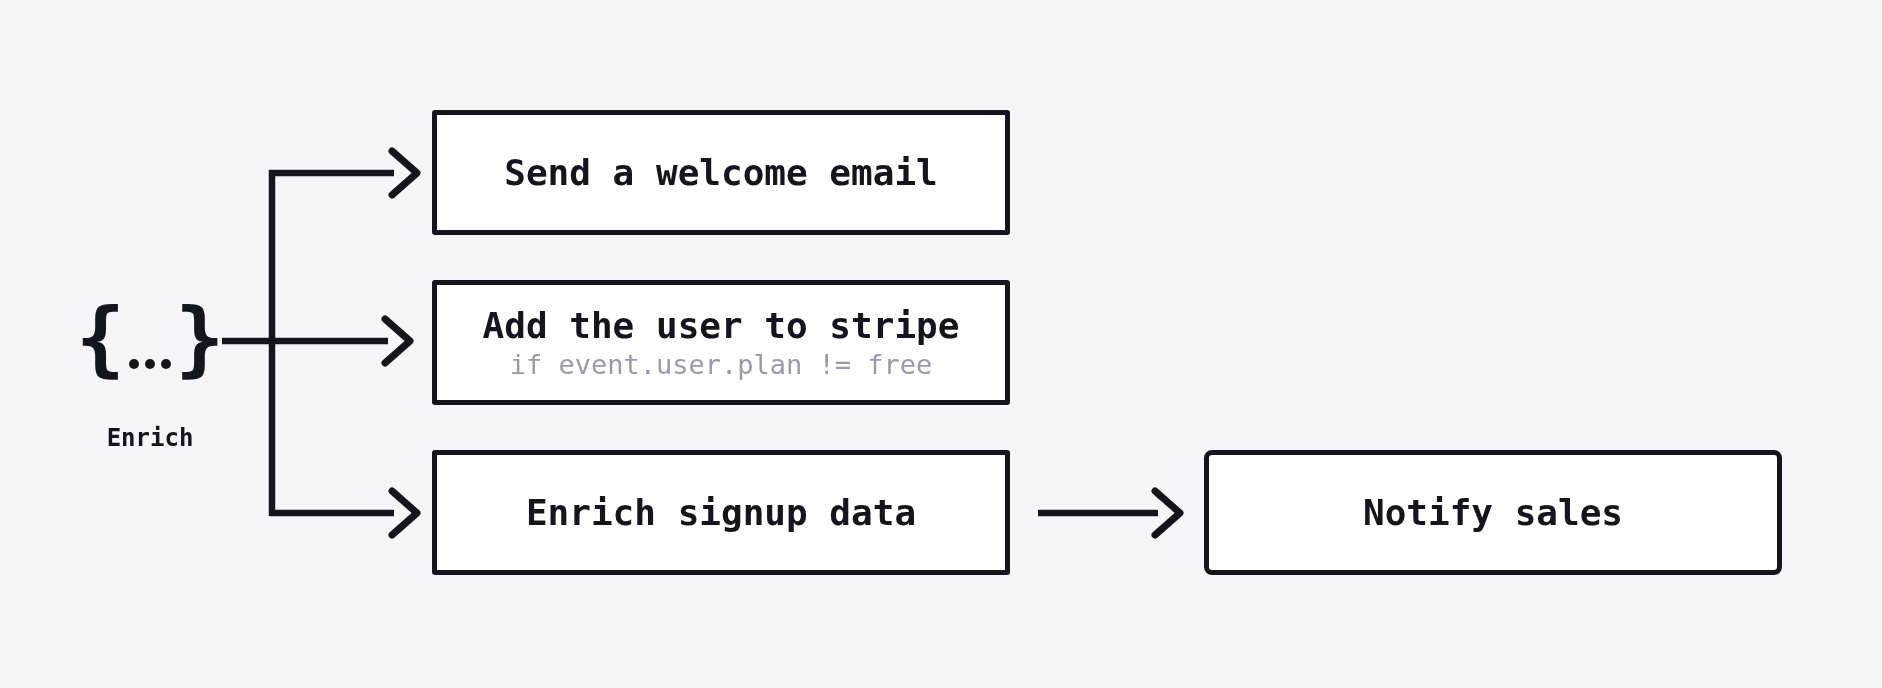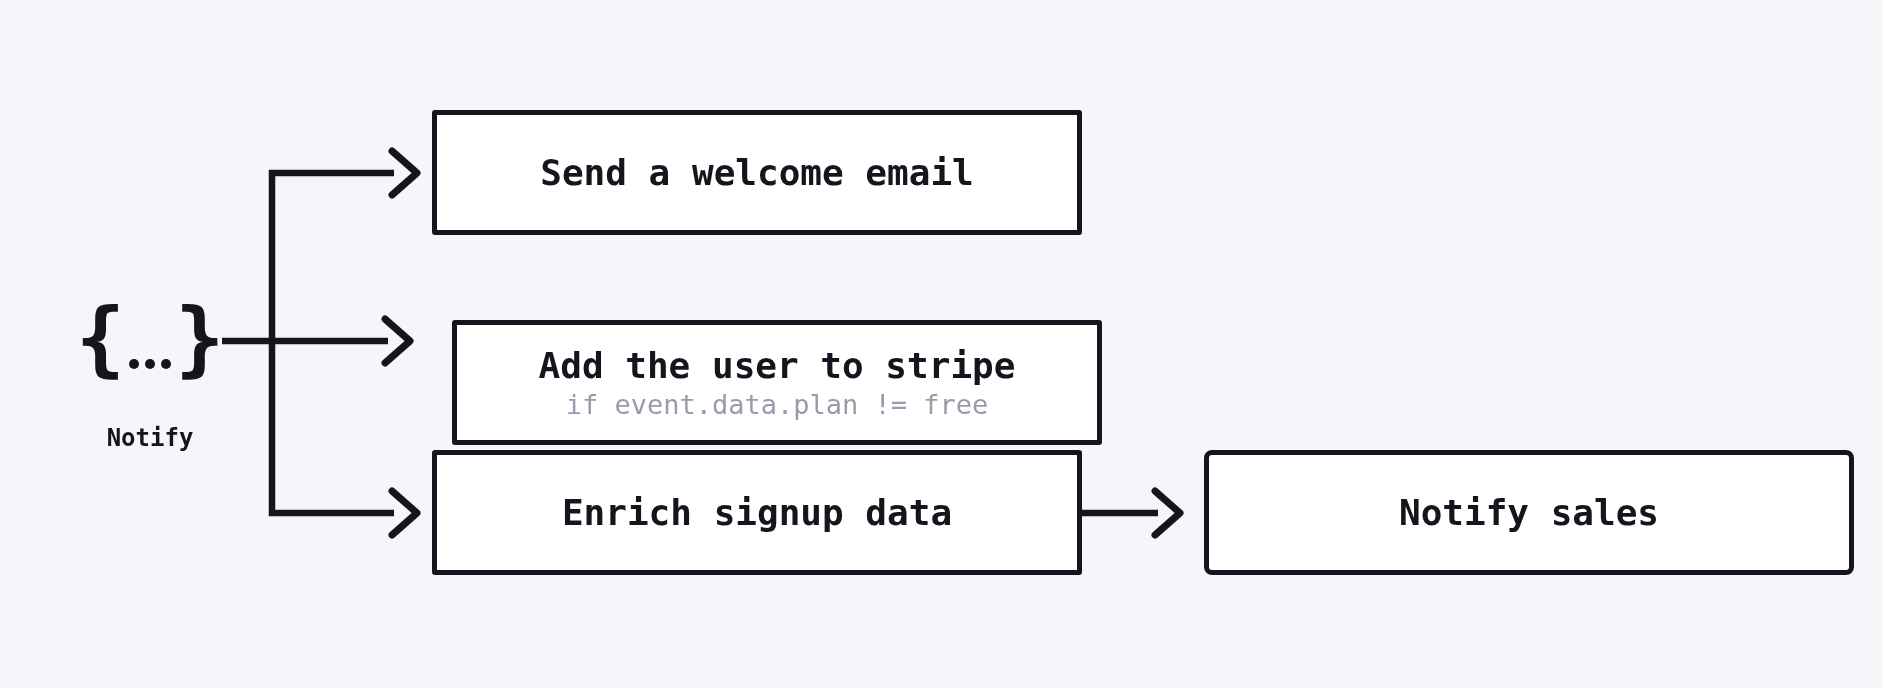--- a/index.html
+++ b/index.html
@@ -24,21 +24,21 @@
     width: 1882px; height: 688px;
     pointer-events: none;
   }
   .arrows-layer path { fill: none; stroke: var(--ink); }
   .arrows-layer .shaft { stroke-width: 6.5; stroke-linecap: butt; stroke-linejoin: miter; }
   .arrows-layer .head  { stroke-width: 7;  stroke-linecap: round; stroke-linejoin: round; }
 
   .step {
     position: absolute;
     box-sizing: border-box;
-    width: 650px;
+    width: 578px;
     height: 125px;
     background: var(--node-bg);
     border: 5px solid var(--ink);
     border-radius: 3px;
     display: flex;
     flex-direction: column;
     align-items: center;
     justify-content: center;
     gap: 4px;
     text-align: center;
@@ -116,29 +116,29 @@
 
   <div class="event-icon">
     <span class="brace">{</span>
     <span class="dots">
         <i></i>
         <i></i>
         <i></i>
       </span>
     <span class="brace">}</span>
   </div>
-  <div class="event-label">Notify</div>
+  <div class="event-label">Enrich</div>
 
   <div class="step" style="left:432px; top:110px;">
     <div class="step-title">Send a welcome email</div>
   </div>
 
-  <div class="step" style="left:452px; top:280px;margin-top:40px;">
+  <div class="step" style="left:432px; top:280px;">
     <div class="step-title">Add the user to stripe</div>
-    <div class="step-condition">if event.data.plan != free</div>
+    <div class="step-condition">if event.user.plan != free</div>
   </div>
 
   <div class="step" style="left:432px; top:450px;">
     <div class="step-title">Enrich signup data</div>
   </div>
 
   <div class="step" style="left:1204px; top:450px;border-radius:8px;">
     <div class="step-title">Notify sales</div>
   </div>
 

